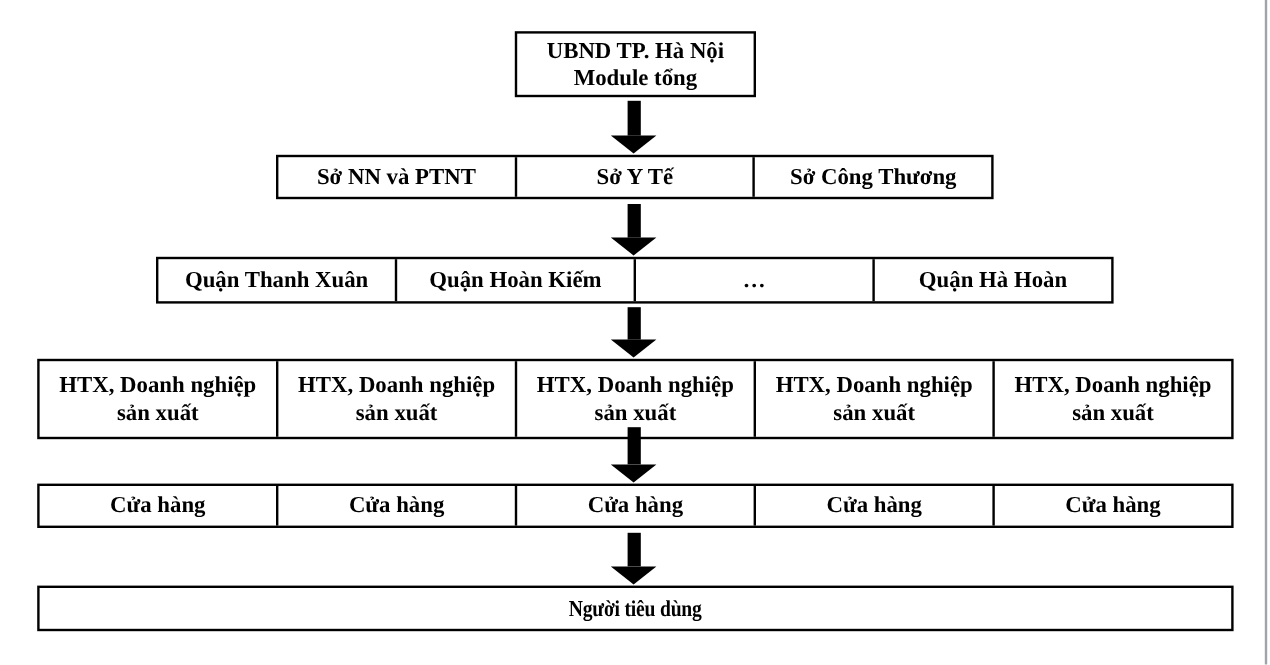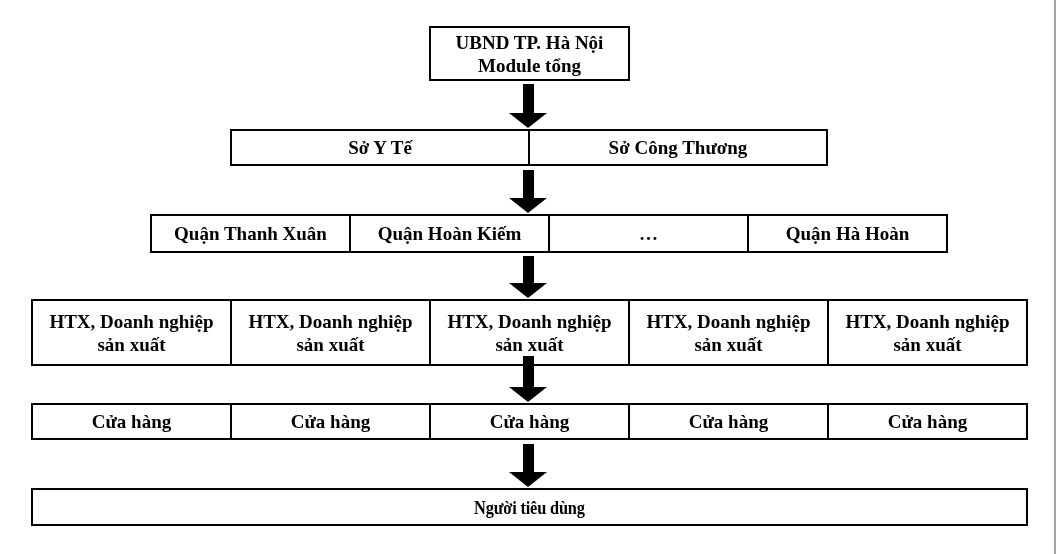--- a/index.html
+++ b/index.html
@@ -67,21 +67,21 @@
     position: absolute;
     top: 0;
     left: 1054px;
     width: 2px;
     height: 554px;
     background: #a0a4a8;
   }
   
   #level-0 { left: 429px; top: 26px;  width: 201px; height: 55px; }
   #level-1 { left: 230px; top: 129px; width: 598px; height: 37px; }
-  #level-2 { left: 130px; top: 214px; width: 798px; height: 39px; margin-left: 20px; }
+  #level-2 { left: 130px; top: 214px; width: 798px; height: 39px; }
   #level-3 { left: 31px;  top: 299px; width: 997px; height: 67px; }
   #level-4 { left: 31px;  top: 403px; width: 997px; height: 37px; }
   #level-5 { left: 31px;  top: 488px; width: 997px; height: 38px; }
   #arrow-0 { left: 509px; top: 84px;  height: 44px; }
   #arrow-1 { left: 509px; top: 170px; height: 43px; }
   #arrow-2 { left: 509px; top: 256px; height: 42px; }
   #arrow-3 { left: 509px; top: 356px; height: 46px; }
   #arrow-4 { left: 509px; top: 444px; height: 43px; }
 </style>
 </head>
@@ -93,20 +93,21 @@
     <div class="cell">UBND TP. Hà Nội
 Module tổng</div>
   </div>
 
   <div class="arrow" id="arrow-0">
     <div class="arrow-shaft"></div>
     <div class="arrow-head"></div>
   </div>
 
   <div class="row" id="level-1">
+    <div class="cell">Sở NN và PTNT</div>
     <div class="cell">Sở Y Tế</div>
     <div class="cell">Sở Công Thương</div>
   </div>
 
   <div class="arrow" id="arrow-1">
     <div class="arrow-shaft"></div>
     <div class="arrow-head"></div>
   </div>
 
   <div class="row" id="level-2">

